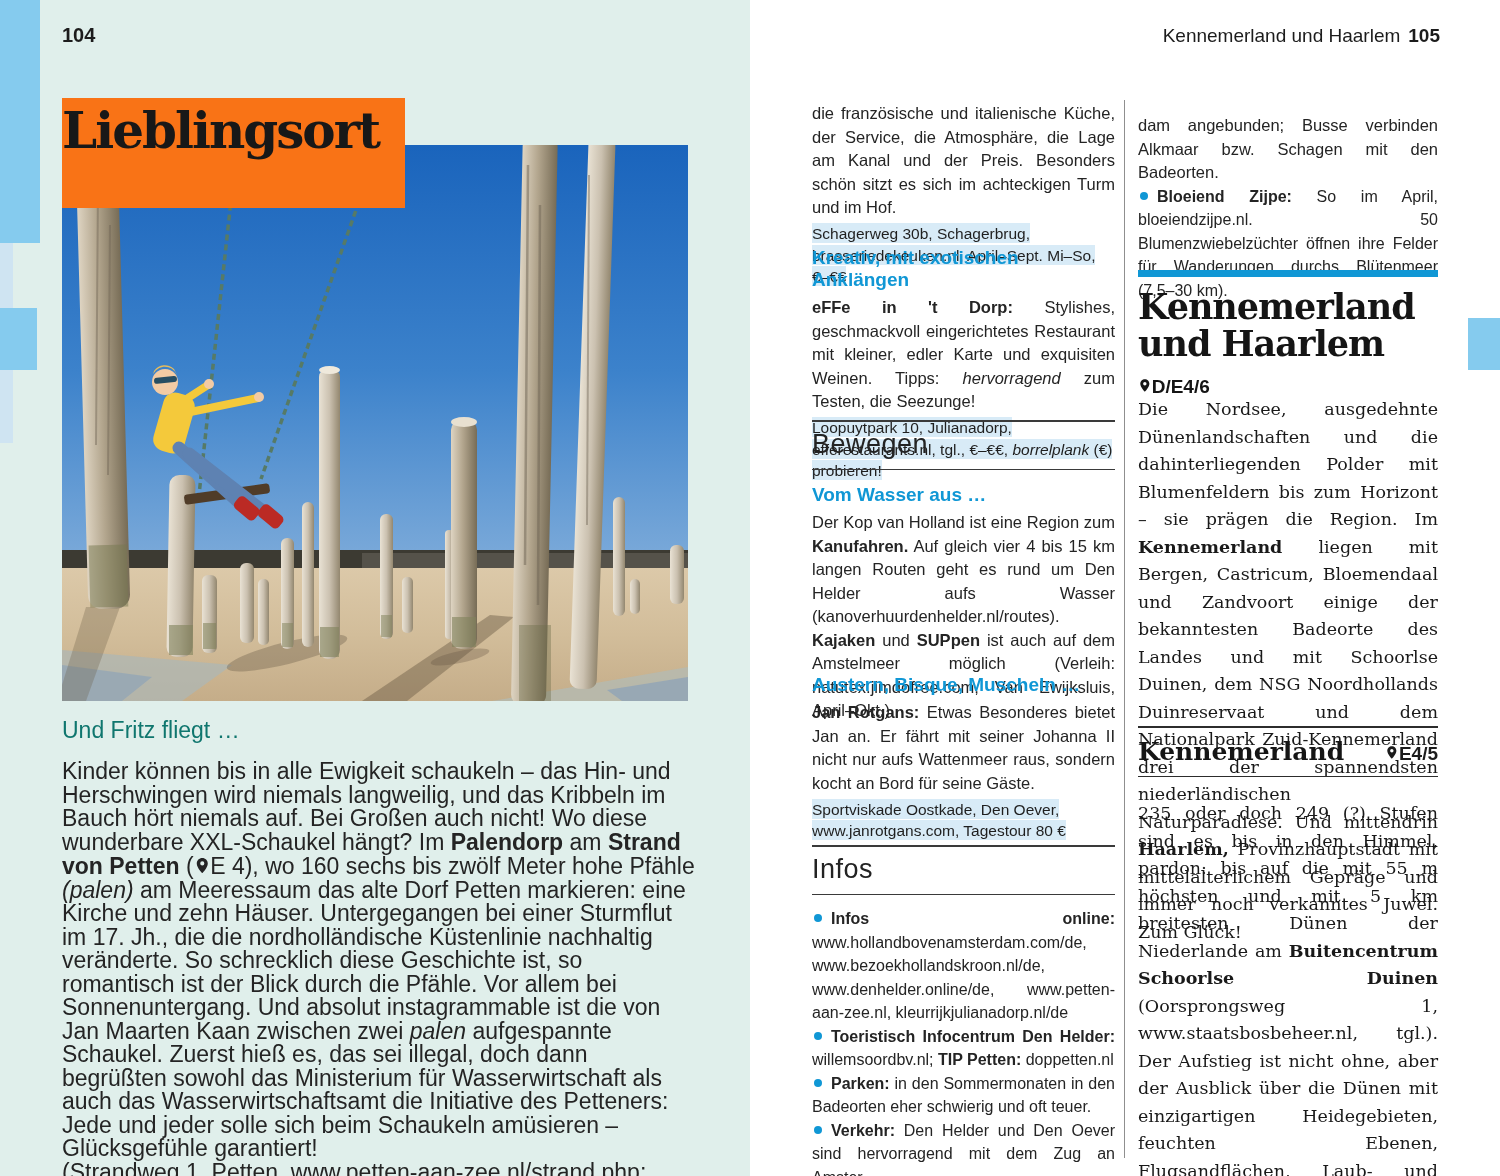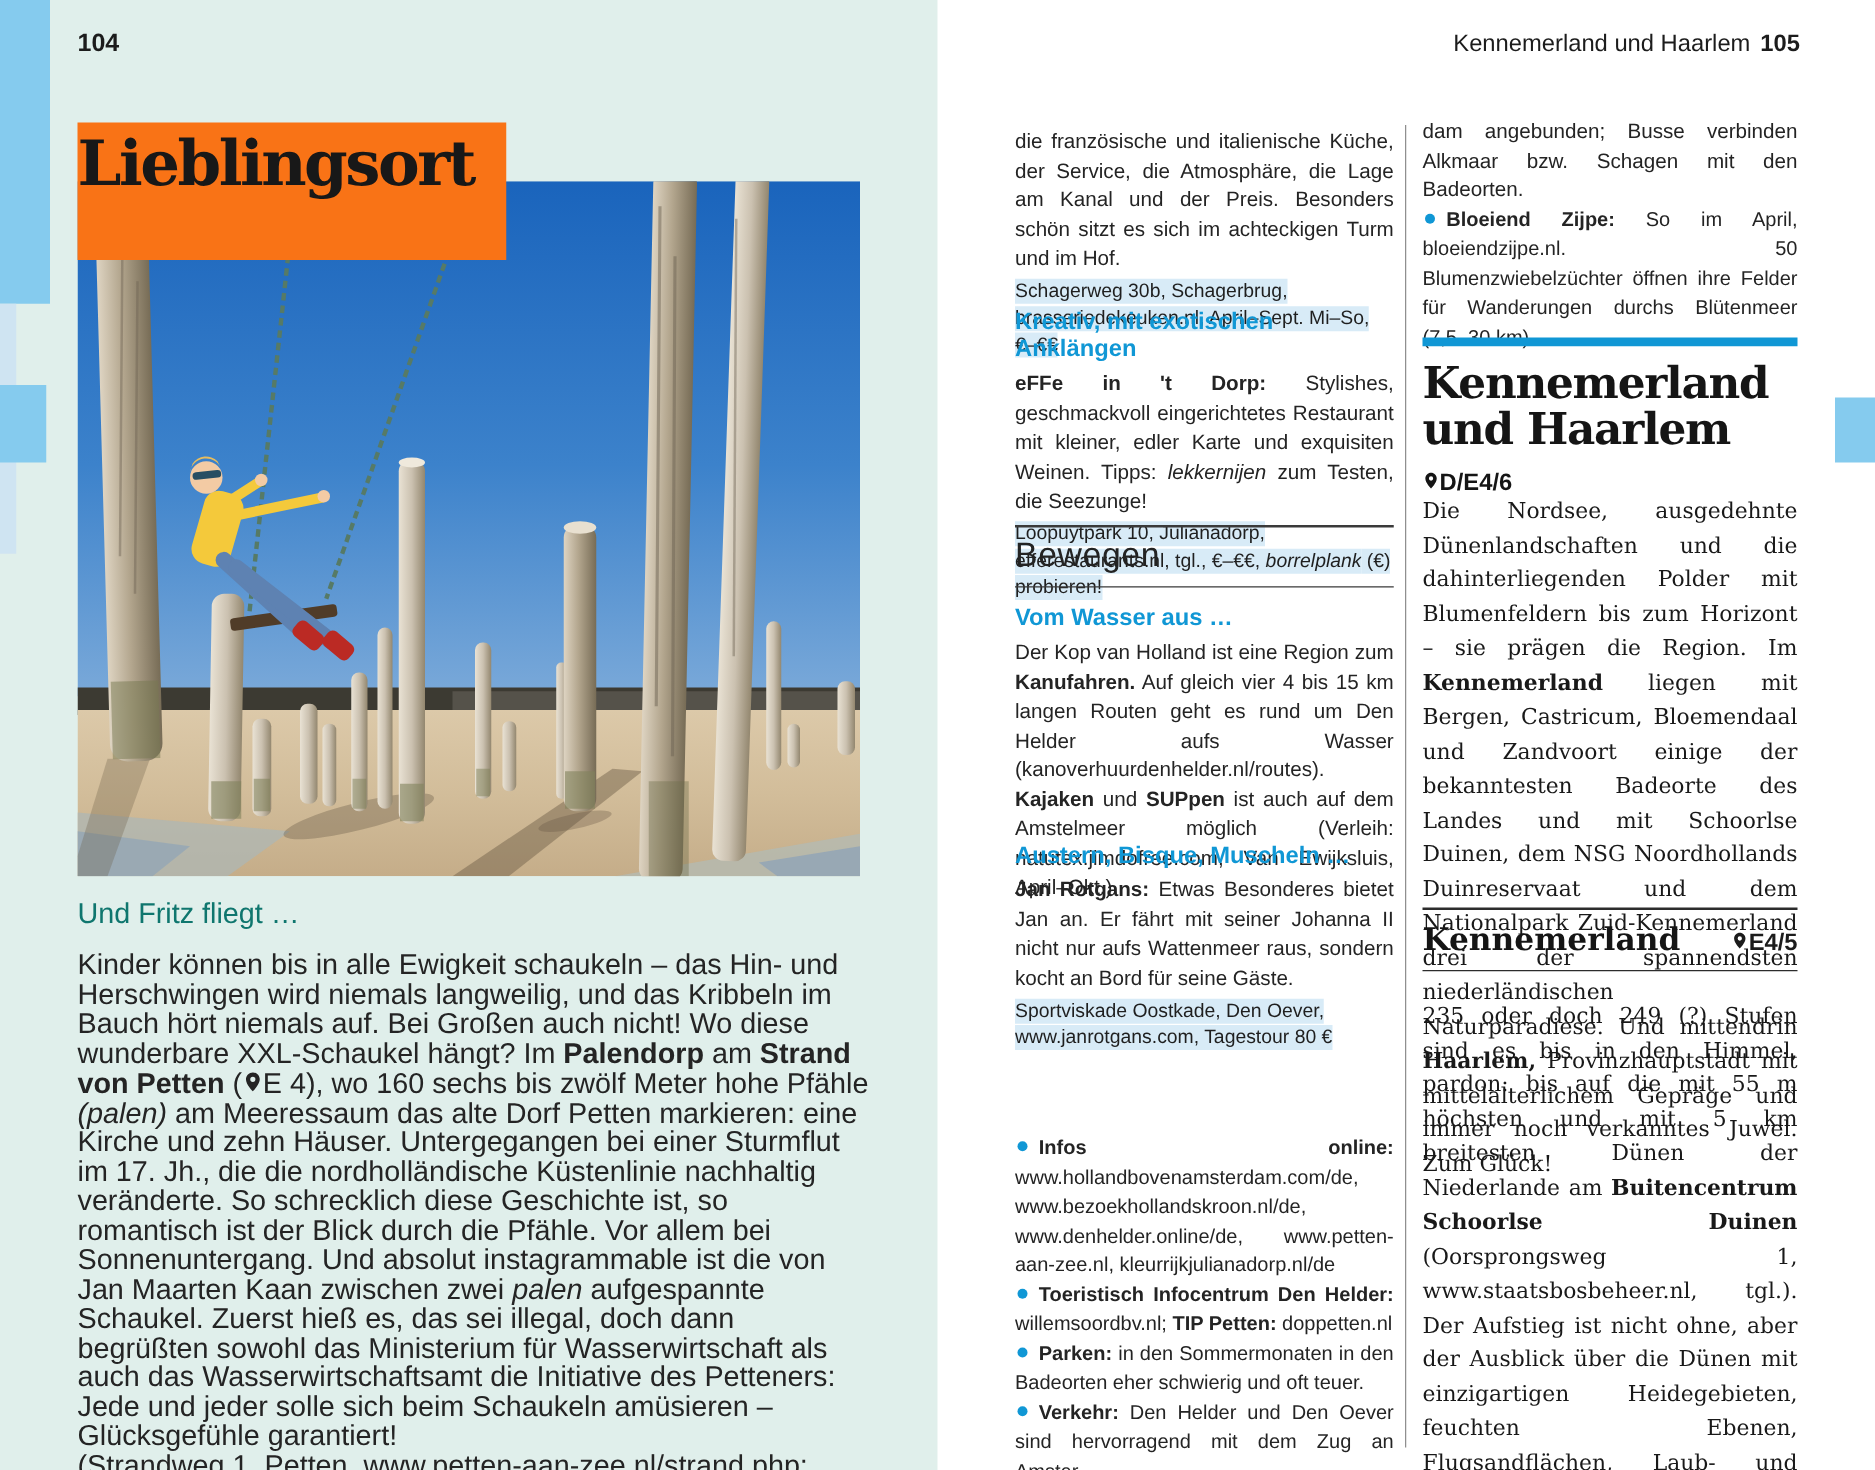--- a/index.html
+++ b/index.html
@@ -181,43 +181,44 @@
   <div class="col-divider"></div>
   <div class="right-tab"></div>
 
   <div class="col col1">
     <div class="blk" style="top:102px;">
       <div class="sans-p"><span>die französische und italienische Küche, der Service, die Atmosphäre, die Lage am Kanal und der Preis. Besonders schön sitzt es sich im achteckigen Turm und im Hof.</span></div>
       <div class="addr"><span class="hl">Schagerweg 30b, Schagerbrug, brasseriedekeuken.nl, April–Sept. Mi–So, €–€€</span></div>
     </div>
     <div class="blk" style="top:247px;">
       <div class="bluehead">Kreativ, mit exotischen Anklängen</div>
-      <div class="sans-p"><span class="b">eFFe in 't Dorp:</span><span> Stylishes, geschmackvoll eingerichtetes Restaurant mit kleiner, edler Karte und exquisiten Weinen. Tipps: </span><span class="i">lekkernijen</span><span> zum Testen, die Seezunge!</span></div>
+      <div class="sans-p"><span class="b">eFFe in 't Dorp:</span><span> Stylishes, geschmackvoll eingerichtetes Restaurant mit kleiner, edler Karte und exquisiten Weinen. Tipps: </span><span class="i">hervorragend</span><span> zum Testen, die Seezunge!</span></div>
       <div class="addr"><span class="hl">Loopuytpark 10, Julianadorp, efferestaurants.nl, tgl., €–€€, </span><span class="hl i">borrelplank</span><span class="hl"> (€) probieren!</span></div>
     </div>
     <div class="blk sec-hdr" style="top:420px;">Bewegen</div>
     <div class="blk" style="top:484px;">
       <div class="bluehead">Vom Wasser aus …</div>
       <div class="sans-p"><span>Der Kop van Holland ist eine Region zum </span><span class="b">Kanufahren.</span><span> Auf gleich vier 4 bis 15 km langen Routen geht es rund um Den Helder aufs Wasser (kanoverhuurdenhelder.nl/routes). </span><span class="b">Kajaken</span><span> und </span><span class="b">SUPpen</span><span> ist auch auf dem Amstelmeer möglich (Verleih: natutex.jimdofree.com, Van Ewijksluis, April–Okt.).</span></div>
     </div>
     <div class="blk" style="top:674px;">
       <div class="bluehead">Austern, Bisque, Muscheln …</div>
       <div class="sans-p"><span class="b">Jan Rotgans:</span><span> Etwas Besonderes bietet Jan an. Er fährt mit seiner Johanna II nicht nur aufs Wattenmeer raus, sondern kocht an Bord für seine Gäste.</span></div>
       <div class="addr"><span class="hl">Sportviskade Oostkade, Den Oever, www.janrotgans.com, Tagestour 80 €</span></div>
     </div>
+    <div class="blk sec-hdr" style="top:845px;">Infos</div>
     <ul class="blk bullets" style="top:907px;">
       <li><span class="b">Infos online:</span><span> www.hollandbovenamsterdam.com/de, www.bezoekhollandskroon.nl/de, www.denhelder.online/de, www.petten-aan-zee.nl, kleurrijkjulianadorp.nl/de</span></li>
       <li><span class="b">Toeristisch Infocentrum Den Helder:</span><span> willemsoordbv.nl; </span><span class="b">TIP Petten:</span><span> doppetten.nl</span></li>
       <li><span class="b">Parken:</span><span> in den Sommermonaten in den Badeorten eher schwierig und oft teuer.</span></li>
       <li><span class="b">Verkehr:</span><span> Den Helder und Den Oever sind hervorragend mit dem Zug an Amster-</span></li>
     </ul>
   </div>
 
   <div class="col col2">
-    <div class="blk" style="top:94px;">
+    <div class="blk" style="top:114px;">
       <div class="sans-p"><span>dam angebunden; Busse verbinden Alkmaar bzw. Schagen mit den Badeorten.</span></div>
       <ul class="bullets" style="margin-top:0;">
         <li><span class="b">Bloeiend Zijpe:</span><span> So im April, bloeiendzijpe.nl. 50 Blumenzwiebelzüchter öffnen ihre Felder für Wanderungen durchs Blütenmeer (7,5–30 km).</span></li>
       </ul>
     </div>
     <div class="blk blue-bar" style="top:270px;"></div>
     <div class="blk region-title" style="top:288px;">
       <span>Kennemerland und Haarlem</span><span class="grid-ref"><span class="pin"><svg viewBox="0 0 24 24">
               <path fill="currentColor" fill-rule="evenodd" d="M12 1C7.6 1 4 4.6 4 9c0 6.2 8 14 8 14s8-7.8 8-14c0-4.4-3.6-8-8-8zm0 11a3 3 0 1 1 0-6 3 3 0 0 1 0 6z"></path>
             </svg></span><span>D/E4/6</span></span>

